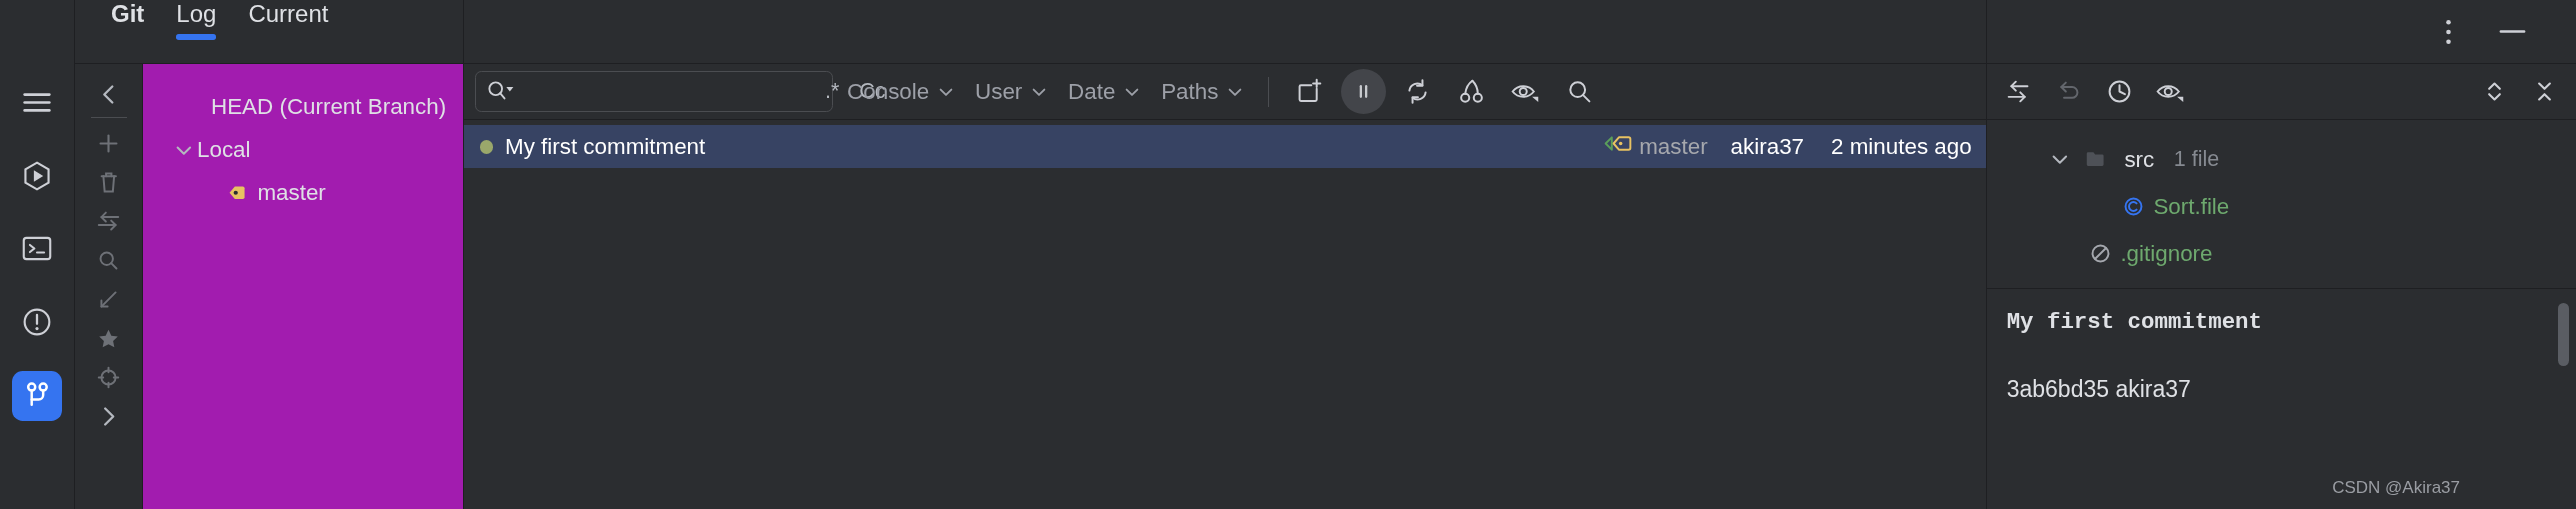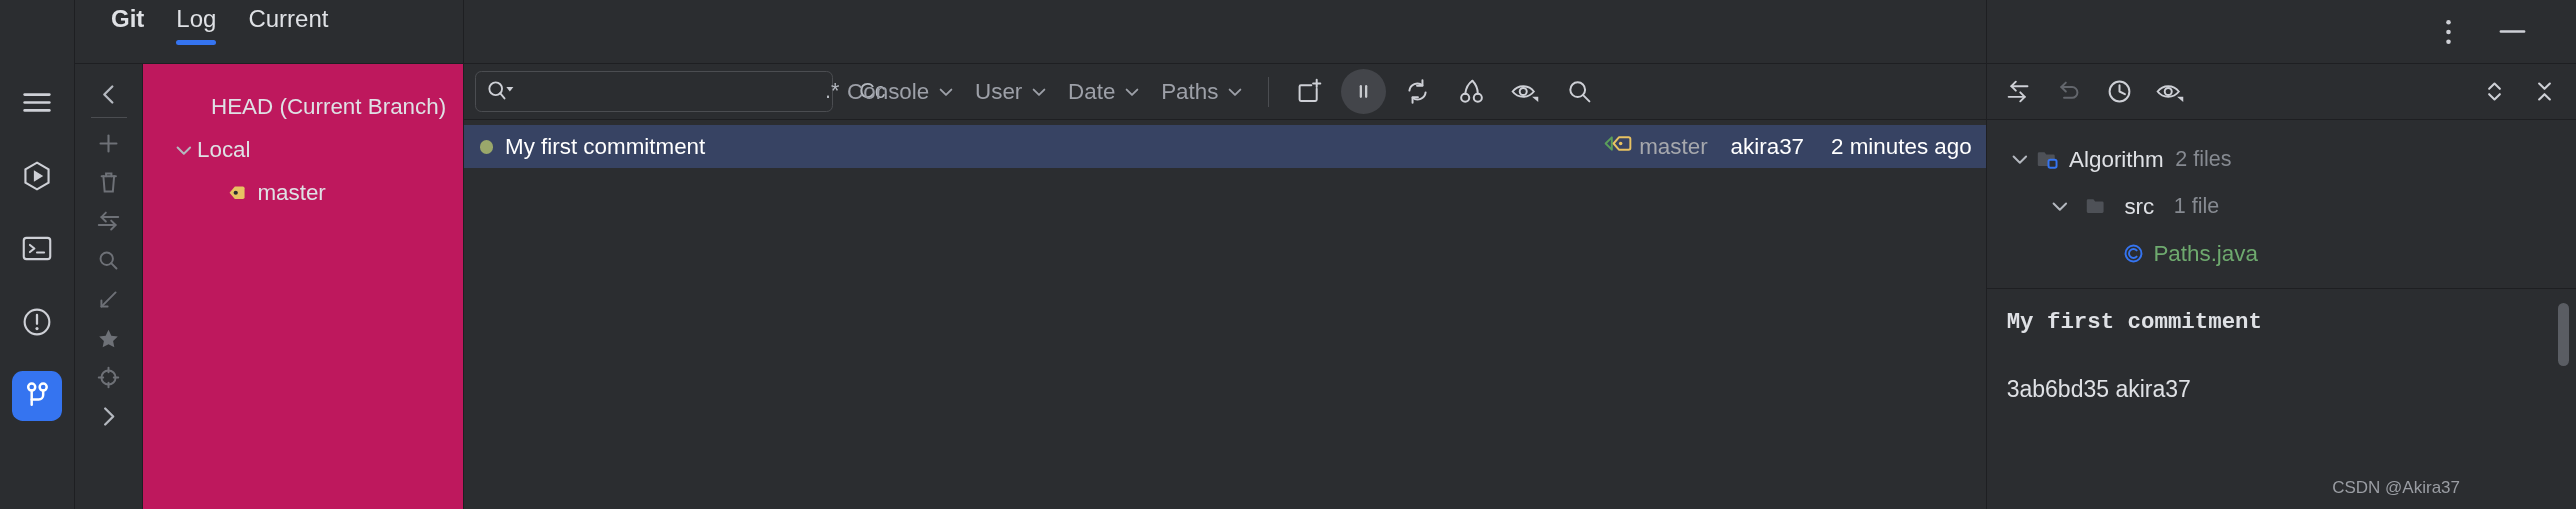--- a/index.html
+++ b/index.html
@@ -44,21 +44,21 @@
   .branch-panel {
     width: 388px;
     flex: 0 0 388px;
     display: flex;
     flex-direction: column;
     background: #2b2d30;
   }
   .branch-head {
     height: 63px;
     display: flex;
-    align-items: center;
+    align-items: flex-start;
     padding-left: 36px;
     padding-bottom: 12.5px;
   }
   .tabs { display: flex; align-items: flex-end; gap: 32px; }
   .tab {
     font-size: 24px;
     color: #dfe1e5;
     padding-bottom: 11.6px;
     position: relative;
     white-space: nowrap;
@@ -83,21 +83,21 @@
     background: #2b2d30;
   }
   .tool-btn {
     width: 47px; height: 39px;
     display: flex; align-items: center; justify-content: center;
     color: #b4b8bf;
   }
   .tool-btn.dim { color: #6e7177; }
   .tool-sep { width: 36px; height: 0.9px; background: #4b4d51; margin: 3.6px 0 5.4px; }
 
-  .branch-tree { flex: 1; padding-top: 21.5px; background: #be185d; overflow: hidden; }
+  .branch-tree { flex: 1; padding-top: 21.5px; background: #a21caf; overflow: hidden; }
   .tree-row {
     display: flex; align-items: center;
     height: 43px;
     font-size: 22.4px;
     color: #dfe1e5;
     white-space: nowrap;
   }
   .tree-row.lv0 { padding-left: 68px; }
   .tree-row.lv1 { padding-left: 27px; }
   .tree-row.lv2 { padding-left: 79px; }
@@ -594,35 +594,20 @@
         <svg width="25" height="27" viewBox="0 0 28 30">
             <g fill="none" stroke="currentColor" stroke-width="2.3" stroke-linecap="round" stroke-linejoin="round">
         <polyline points="8,6 14,12 20,6"></polyline>
               <polyline points="8,24 14,18 20,24"></polyline>
             </g>
           </svg>
       </div>
     </div>
 
     <div class="file-tree">
-      <div class="f-row d0">
-        <span class="chev">
-          <svg width="19.7" height="14.3" viewBox="0 0 22 16">
-              <polyline points="4,5 11,12 18,5" fill="none" stroke="currentColor" stroke-width="2.2" stroke-linecap="round" stroke-linejoin="round"></polyline>
-            </svg>
-        </span>
-        <span class="tree-ico">
-          <svg width="25" height="21.5" viewBox="0 0 28 24">
-            <path d="M2 5 a1.5 1.5 0 0 1 1.5 -1.5 h6 l2 2.5 h8 A1.5 1.5 0 0 1 21 7.5 v10 A1.5 1.5 0 0 1 19.5 19 h-16 A1.5 1.5 0 0 1 2 17.5 Z" fill="#4e5157"></path>
-            <rect x="14" y="12" width="9" height="9" rx="2" fill="#2b2d30" stroke="#3574f0" stroke-width="2.2"></rect>
-            </svg>
-        </span>
-        <span>Algorithm</span>
-        <span class="f-count">2 files</span>
-      </div>
       <div class="f-row d1">
         <span class="chev">
           <svg width="19.7" height="14.3" viewBox="0 0 22 16">
               <polyline points="4,5 11,12 18,5" fill="none" stroke="currentColor" stroke-width="2.2" stroke-linecap="round" stroke-linejoin="round"></polyline>
             </svg>
         </span>
         <span class="tree-ico">
           <svg width="23" height="21.5" viewBox="0 0 26 24">
             <path d="M2 5 a1.5 1.5 0 0 1 1.5 -1.5 h6 l2 2.5 h8 A1.5 1.5 0 0 1 21 7.5 v10 A1.5 1.5 0 0 1 19.5 19 h-16 A1.5 1.5 0 0 1 2 17.5 Z" fill="#4e5157"></path>
             </svg>
@@ -630,21 +615,21 @@
         <span>src</span>
         <span class="f-count">1 file</span>
       </div>
       <div class="f-row d2">
         <span class="tree-ico">
           <svg width="23" height="23" viewBox="0 0 26 26">
               <circle cx="13" cy="13" r="9" fill="none" stroke="#3574f0" stroke-width="2.2"></circle>
           <path d="M16.5 9.5 A5 5 0 1 0 16.5 16.5" fill="none" stroke="#3574f0" stroke-width="2.2" stroke-linecap="round"></path>
             </svg>
         </span>
-        <span class="f-green">Paths.java</span>
+        <span class="f-green">Sort.file</span>
       </div>
       <div class="f-row d1b">
         <span class="tree-ico">
           <svg width="23" height="23" viewBox="0 0 26 26">
               <circle cx="13" cy="13" r="9" fill="none" stroke="#a4a7ad" stroke-width="2.2"></circle>
           <line x1="7" y1="19" x2="19" y2="7" stroke="#a4a7ad" stroke-width="2.2" stroke-linecap="round"></line>
             </svg>
         </span>
         <span class="f-green">.gitignore</span>
       </div>

